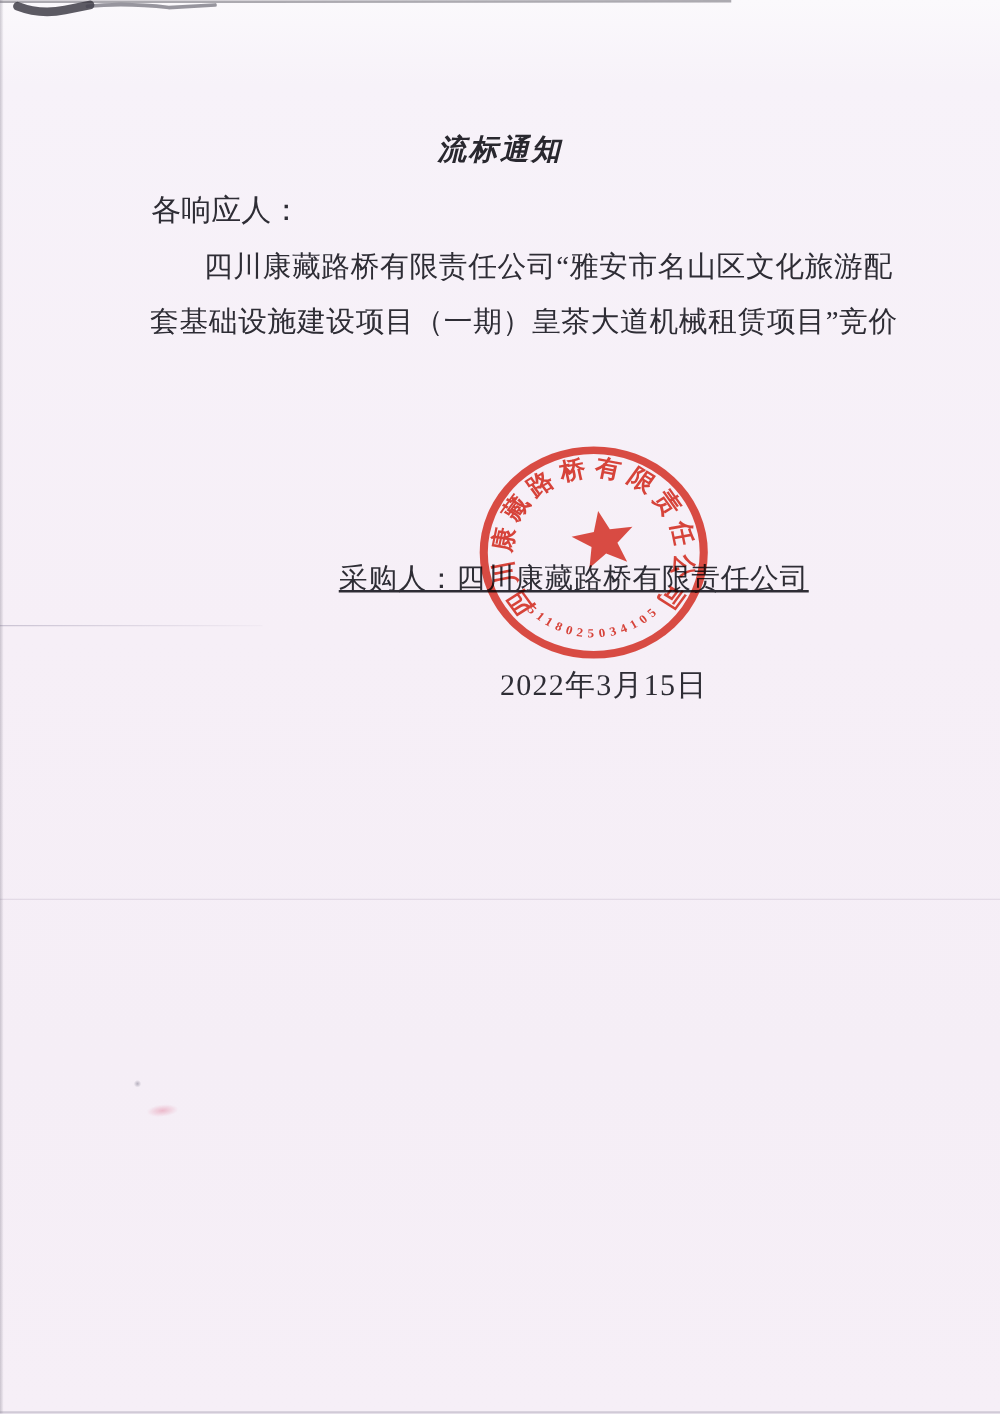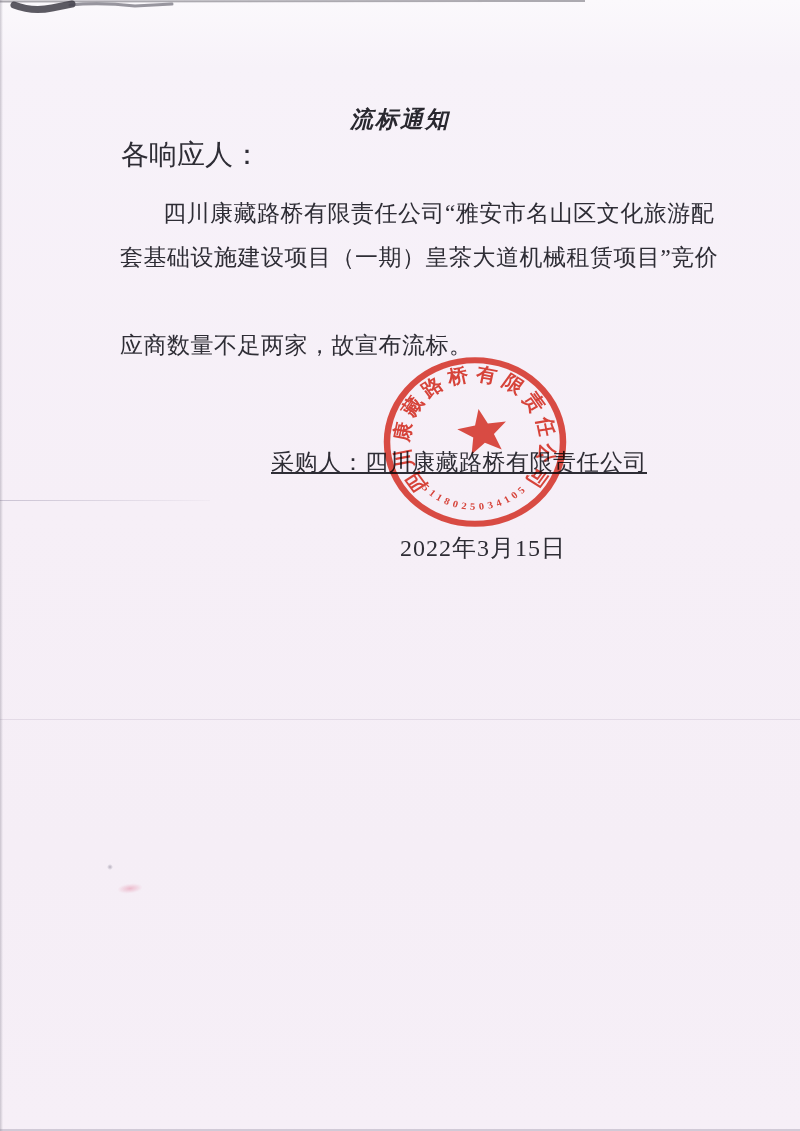--- a/index.html
+++ b/index.html
@@ -42,22 +42,22 @@
     text-align: center;
     font-size: 23px;
     font-weight: 700;
     letter-spacing: 2px;
     color: #29282f;
     z-index: 2;
     font-style: italic;
   }
   .salutation {
     position: absolute;
-    top: 136px; left: 121px;
-    font-size: 28px;
+    top: 152px; left: 121px;
+    font-size: 24px;
     z-index: 2;
     font-family: Liberation Mono, monospace;
   }
   .body-line {
     position: absolute;
     left: 120px;
     font-size: 23px;
     white-space: nowrap;
     letter-spacing: 0.5px;
     z-index: 2;
@@ -138,21 +138,20 @@
     <path d="M70 5 Q 100 2 135 6 L 172 4" stroke="rgba(70,68,80,0.55)" stroke-width="3" fill="none" stroke-linecap="round"></path>
   </svg>
   <div class="edge-left"></div>
   <div class="edge-bottom"></div>
 
   <div class="doc-title">流标通知</div>
   <div class="salutation">各响应人：</div>
 
   <div class="body-line bl-0">四川康藏路桥有限责任公司“雅安市名山区文化旅游配</div>
   <div class="body-line bl-1">套基础设施建设项目（一期）皇茶大道机械租赁项目”竞价</div>
-  <div class="body-line bl-3">应商数量不足两家，故宣布流标。</div>
 
   <div class="signature-line">采购人：四川康藏路桥有限责任公司</div>
   <div class="date-line">2022年3月15日</div>
 
   <svg class="seal" width="200" height="184" viewBox="0 0 200 184" aria-hidden="true">
     <g transform="translate(100,90) scale(1,0.93)">
       <defs>
         <path id="arcTop" d="M -52 40.6 A 66 66 0 1 1 52 40.6" fill="none"></path>
         <path id="arcBottom" d="M -63.2 36.5 A 73 73 0 0 0 63.2 36.5" fill="none"></path>
       </defs>

